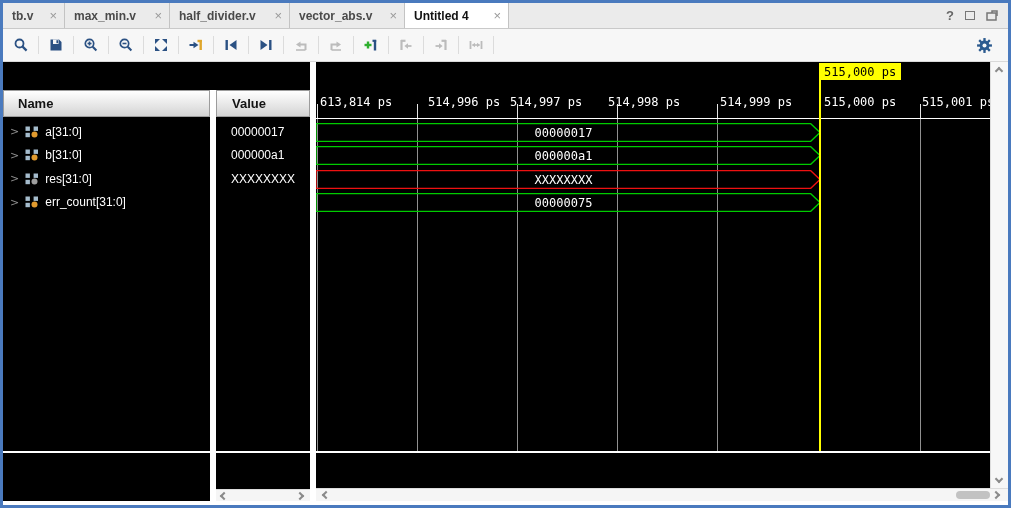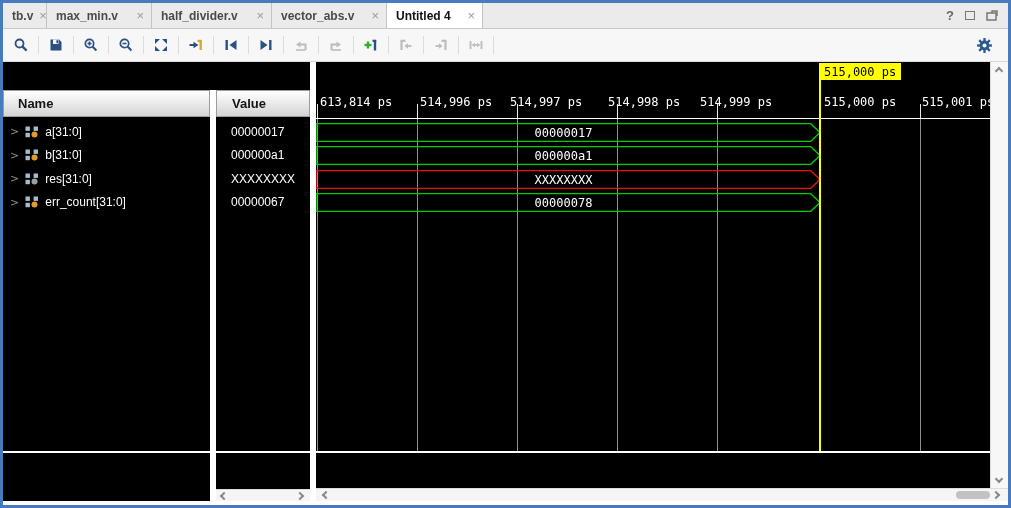--- a/index.html
+++ b/index.html
@@ -106,37 +106,37 @@
   .chev.right { transform:rotate(225deg); }
   .chev.up    { transform:rotate(135deg); }
   .chev.down  { transform:rotate(-45deg); }
 </style>
 </head>
 <body>
 
 <div class="window">
 
   <div class="tabbar">
-    <div class="tab" style="width:44px">
+    <div class="tab" style="width:62px">
       <span>tb.v</span>
       <span class="close">×</span>
     </div>
     <div class="tab" style="width:105px">
       <span>max_min.v</span>
       <span class="close">×</span>
     </div>
     <div class="tab" style="width:120px">
       <span>half_divider.v</span>
       <span class="close">×</span>
     </div>
     <div class="tab" style="width:115px">
       <span>vector_abs.v</span>
       <span class="close">×</span>
     </div>
-    <div class="tab active" style="width:96px">
+    <div class="tab active" style="width:104px">
       <span>Untitled 4</span>
       <span class="close">×</span>
     </div>
     <div class="tabbar-right">
       <span class="tb-ico">?</span>
       <span class="sq"></span>
       <svg width="12" height="11">
         <rect x="1" y="3" width="9" height="7" fill="none" stroke="#777" stroke-width="1.5"></rect>
         <path d="M6,3 V1 H11 V6" fill="none" stroke="#777" stroke-width="1.5"></path>
       </svg>
@@ -349,43 +349,40 @@
     <div class="rows">
       <div class="srow">
           <span class="sval">00000017</span>
         </div>
       <div class="srow">
           <span class="sval">000000a1</span>
         </div>
       <div class="srow">
           <span class="sval">XXXXXXXX</span>
         </div>
-      <div class="srow">
-          <span class="sval">00000067</span>
-        </div>
     </div>
   </div>
 
   <div class="wline wl-left"></div>
   <div class="blk namecol-bottom"></div>
   <div class="blk valuecol-bottom"></div>
 
   <div class="val-scroll">
     <span class="chev left" style="left:5px; top:3px;"></span>
     <span class="chev right" style="right:7px; top:3px;"></span>
   </div>
 
   <div class="wavecanvas">
     <div class="badge">515,000 ps</div>
 
     <span class="tl" style="left:4px">613,814 ps</span>
-    <span class="tl" style="left:104px">514,996 ps</span>
+    <span class="tl" style="left:112px">514,996 ps</span>
     <span class="tl" style="left:194px">514,997 ps</span>
     <span class="tl" style="left:292px">514,998 ps</span>
-    <span class="tl" style="left:384px">514,999 ps</span>
+    <span class="tl" style="left:404px">514,999 ps</span>
     <span class="tl" style="left:508px">515,000 ps</span>
     <span class="tl" style="left:606px">515,001 ps</span>
 
     <span class="tickmark" style="left:1px"></span>
     <span class="tickmark" style="left:101px"></span>
     <span class="tickmark" style="left:201px"></span>
     <span class="tickmark" style="left:301px"></span>
     <span class="tickmark" style="left:401px"></span>
     <span class="tickmark" style="left:604px"></span>
 
@@ -413,21 +410,21 @@
     <div class="bus" style="top:108px">
       <svg width="506" height="19">
           <polygon points="0,0.5 494.5,0.5 504,9.5 494.5,18.5 0,18.5" fill="none" stroke-width="1.4" stroke="#ee1111"></polygon>
         </svg>
       <span class="busval">XXXXXXXX</span>
     </div>
     <div class="bus" style="top:131px">
       <svg width="506" height="19">
           <polygon points="0,0.5 494.5,0.5 504,9.5 494.5,18.5 0,18.5" fill="none" stroke-width="1.4" stroke="#00cc00"></polygon>
         </svg>
-      <span class="busval">00000078</span>
+      <span class="busval">00000075</span>
     </div>
 
     <div class="cursor"></div>
     <div class="wl-wave"></div>
   </div>
 
   <div class="vscroll">
     <span class="chev up" style="left:5px; top:6px;"></span>
     <span class="chev down" style="left:5px; bottom:6px;"></span>
   </div>

